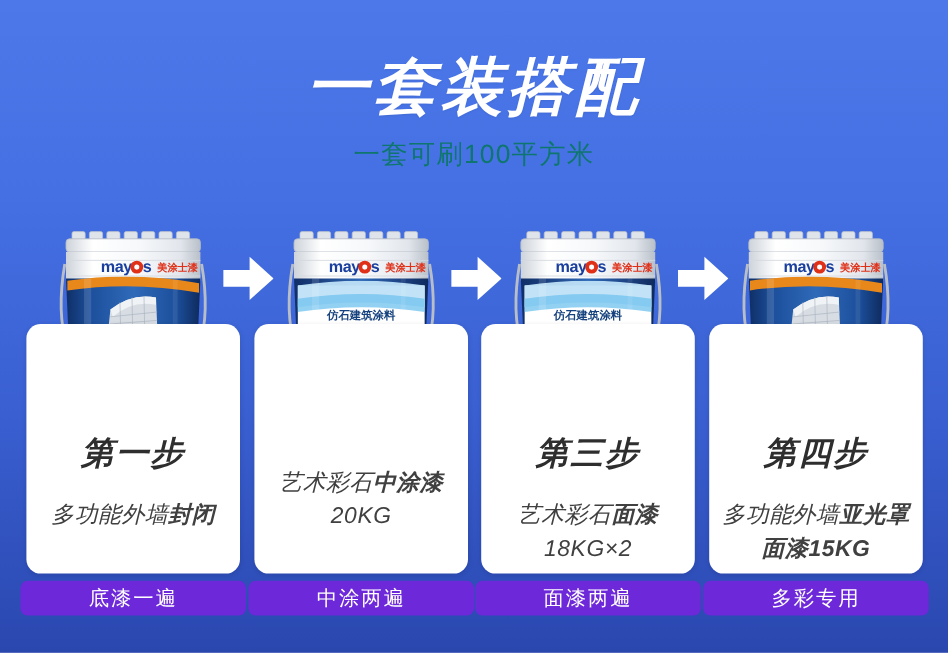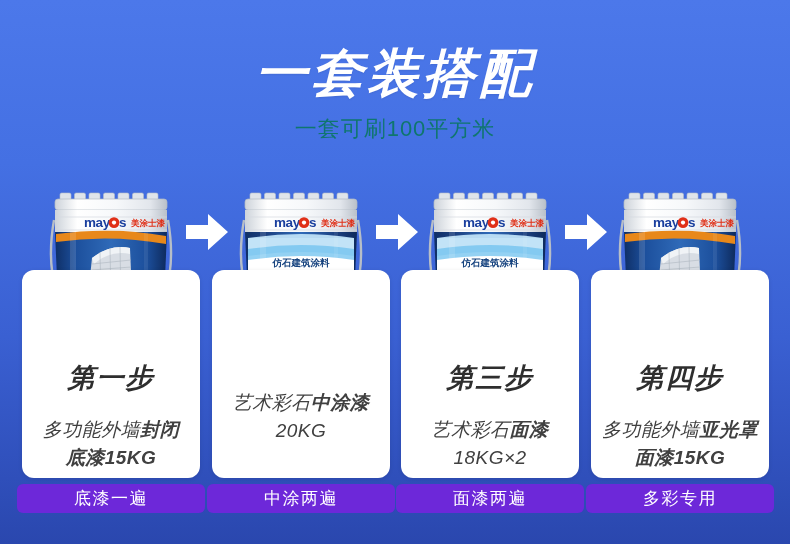--- a/index.html
+++ b/index.html
@@ -170,23 +170,20 @@
     <rect x="100" y="46" width="4" height="92" fill="#ffffff" opacity=".08"></rect>
   </svg>
       </div>
     <div class="card">
       <div class="card-body">
         <div class="step-name">第一步</div>
         <div class="step-desc">
           <div>
             <span>多功能外墙</span><b>封闭</b>
           </div>
-          <div>
-            <b>底漆15KG</b><span></span>
-          </div>
         </div>
       </div>
     </div>
     <div class="pill">底漆一遍</div>
   </div>
     <div class="step" data-idx="1">
     <div class="bucket">
   <svg width="134" height="150" viewBox="0 0 134 150" xmlns="http://www.w3.org/2000/svg">
     <defs>
       <linearGradient id="gbody1" x1="0" y1="0" x2="1" y2="0">

